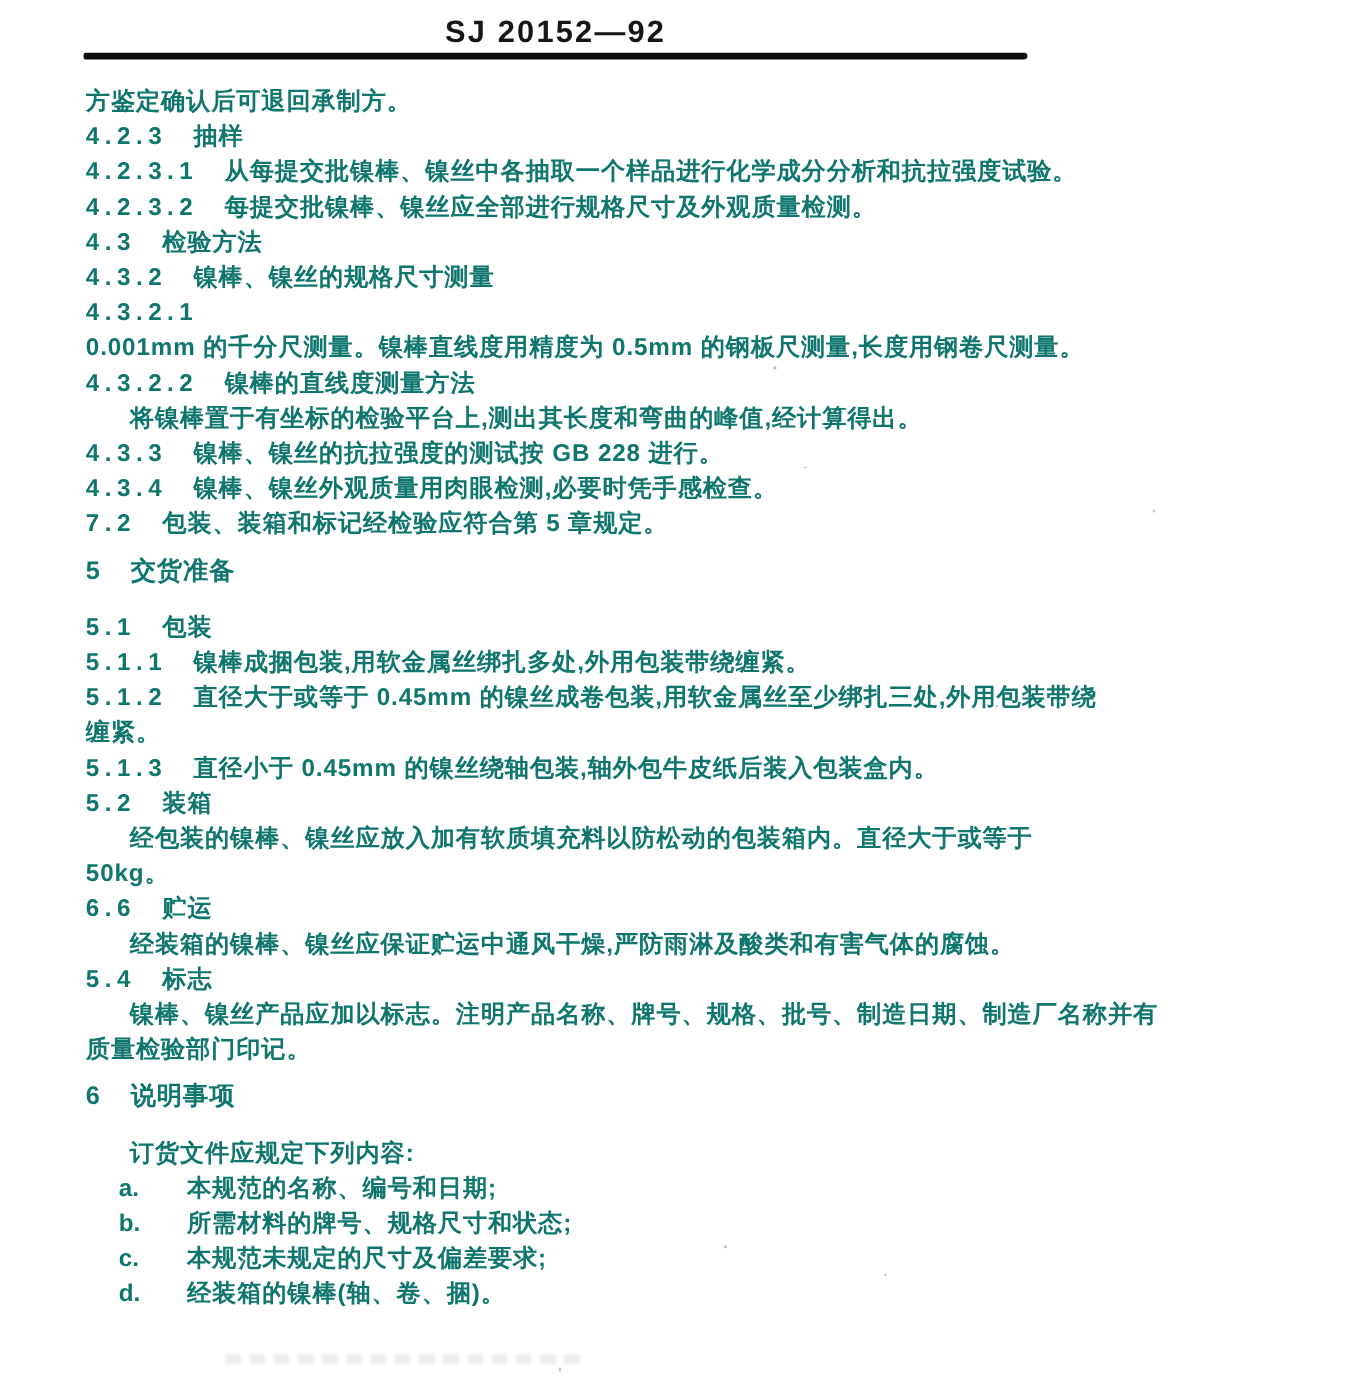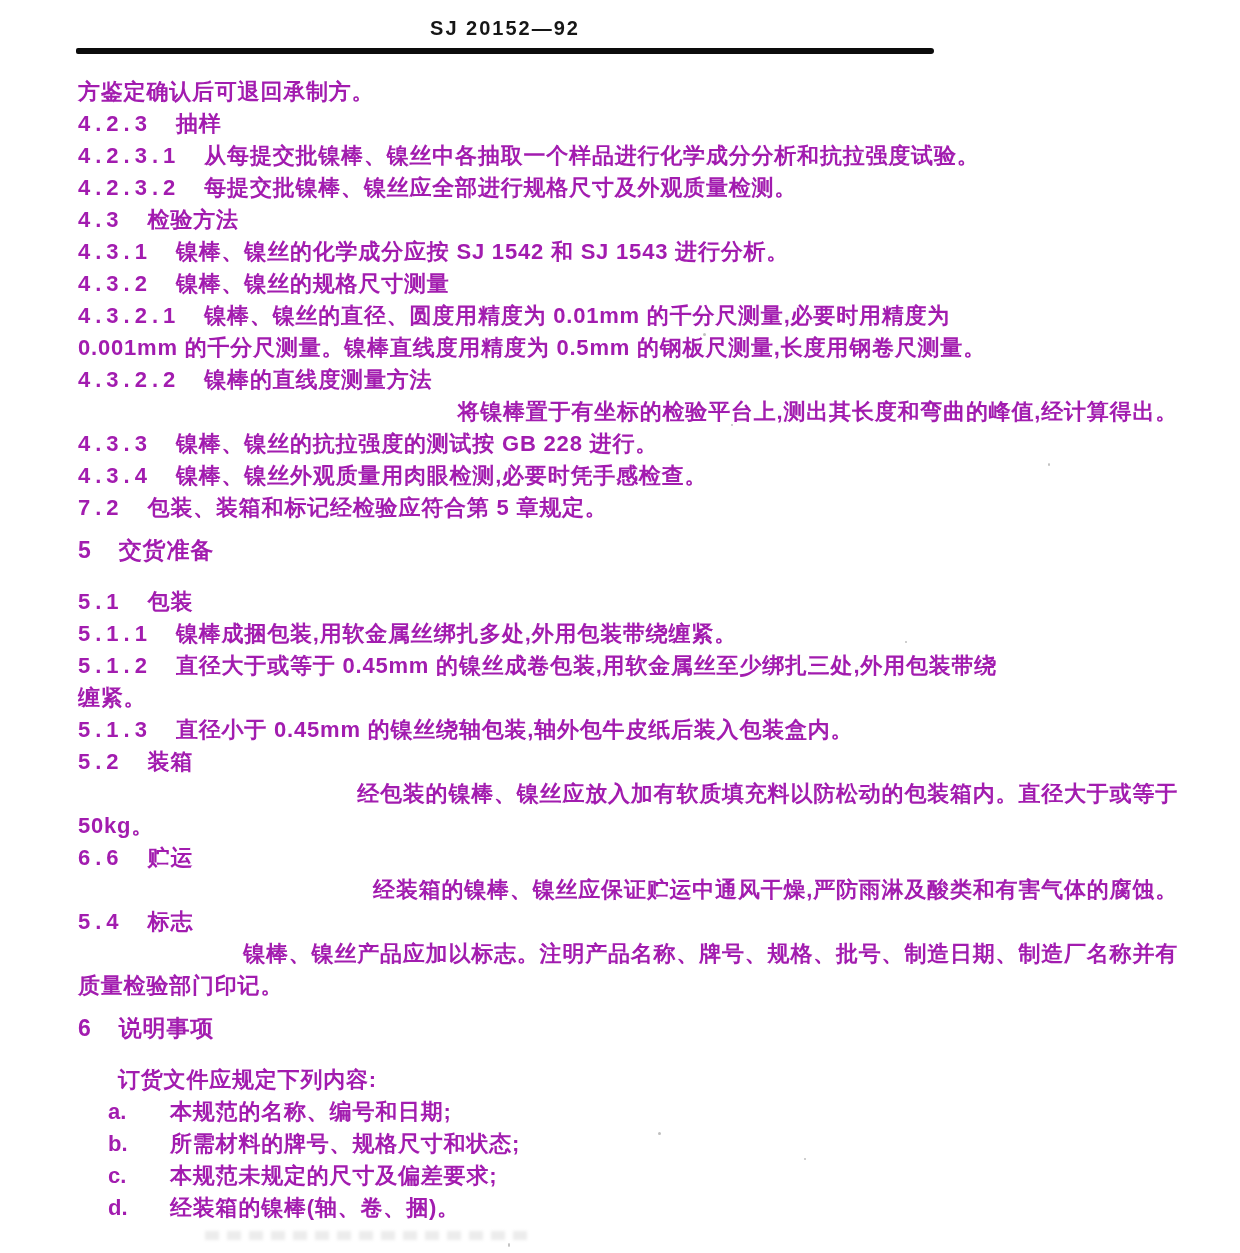--- a/index.html
+++ b/index.html
@@ -16,21 +16,21 @@
     font-family: "Liberation Sans", sans-serif;
     color: #111111;
   }
   .header-area {
     padding-top: 13px;
   }
   .doc-number {
     width: 858px;
     margin-left: 76px;
     text-align: center;
-    font-size: 20px;
+    font-size: 28px;
     font-weight: 700;
     letter-spacing: 2px;
     line-height: 31px;
     color: #161616;
   }
   .header-rule {
     margin-left: 76px;
     margin-top: 4px;
     width: 858px;
     height: 6px;
@@ -44,21 +44,21 @@
   }
   .line {
     display: flex;
     align-items: baseline;
     font-size: 22px;
     line-height: 26px;
     margin-bottom: 6px;
     font-weight: 700;
     letter-spacing: 0.8px;
     white-space: nowrap;
-    color: #a21caf;
+    color: #0f766e;
   }
   .line .num {
     white-space: nowrap;
     flex: 0 0 auto;
   }
   .section .num {
     letter-spacing: 5px;
     margin-right: 24px;
   }
   .chapter {
@@ -66,21 +66,20 @@
     margin-top: 16px;
     margin-bottom: 26px;
     font-weight: 700;
   }
   .chapter .num {
     letter-spacing: 0;
     margin-right: 28px;
   }
   .indent {
     padding-left: 40px;
-    justify-content: flex-end;
   }
   .indent-top {
     padding-left: 40px;
     margin-top: 14px;
   }
   .list {
     padding-left: 30px;
   }
   .list .num {
     width: 36px;
@@ -133,30 +132,25 @@
     </div>
       <div class="line section">
       <span class="num">4.2.3.2</span>
       <span class="txt">每提交批镍棒、镍丝应全部进行规格尺寸及外观质量检测。</span>
     </div>
       <div class="line section">
       <span class="num">4.3</span>
       <span class="txt">检验方法</span>
     </div>
       <div class="line section">
-      <span class="num">4.3.1</span>
-      <span class="txt">镍棒、镍丝的化学成分应按 SJ 1542 和 SJ 1543 进行分析。</span>
-    </div>
-      <div class="line section">
       <span class="num">4.3.2</span>
       <span class="txt">镍棒、镍丝的规格尺寸测量</span>
     </div>
       <div class="line section">
       <span class="num">4.3.2.1</span>
-      <span class="txt">镍棒、镍丝的直径、圆度用精度为 0.01mm 的千分尺测量,必要时用精度为</span>
     </div>
       <div class="line plain">
 
       <span class="txt">0.001mm 的千分尺测量。镍棒直线度用精度为 0.5mm 的钢板尺测量,长度用钢卷尺测量。</span>
     </div>
       <div class="line section">
       <span class="num">4.3.2.2</span>
       <span class="txt">镍棒的直线度测量方法</span>
     </div>
       <div class="line indent">

